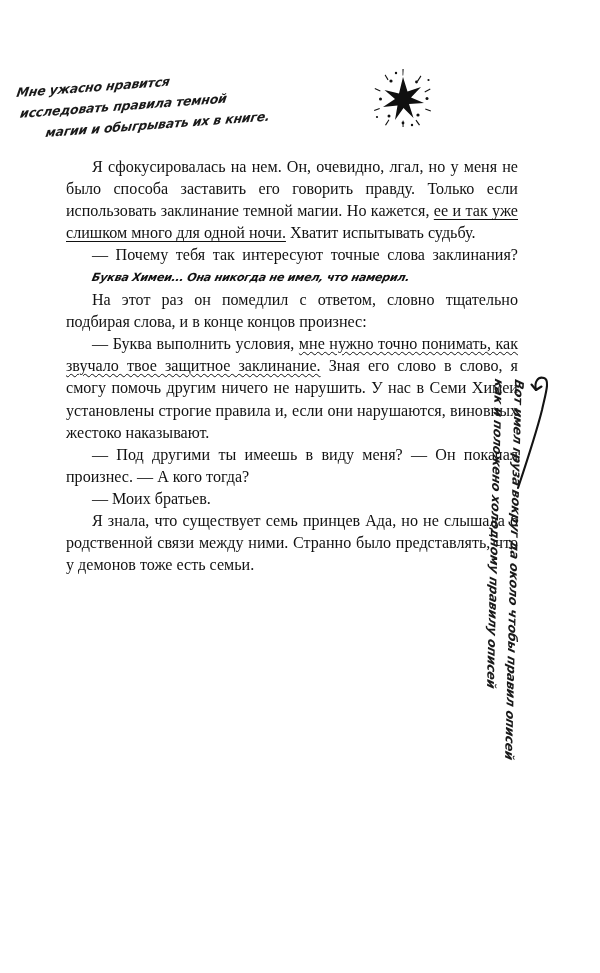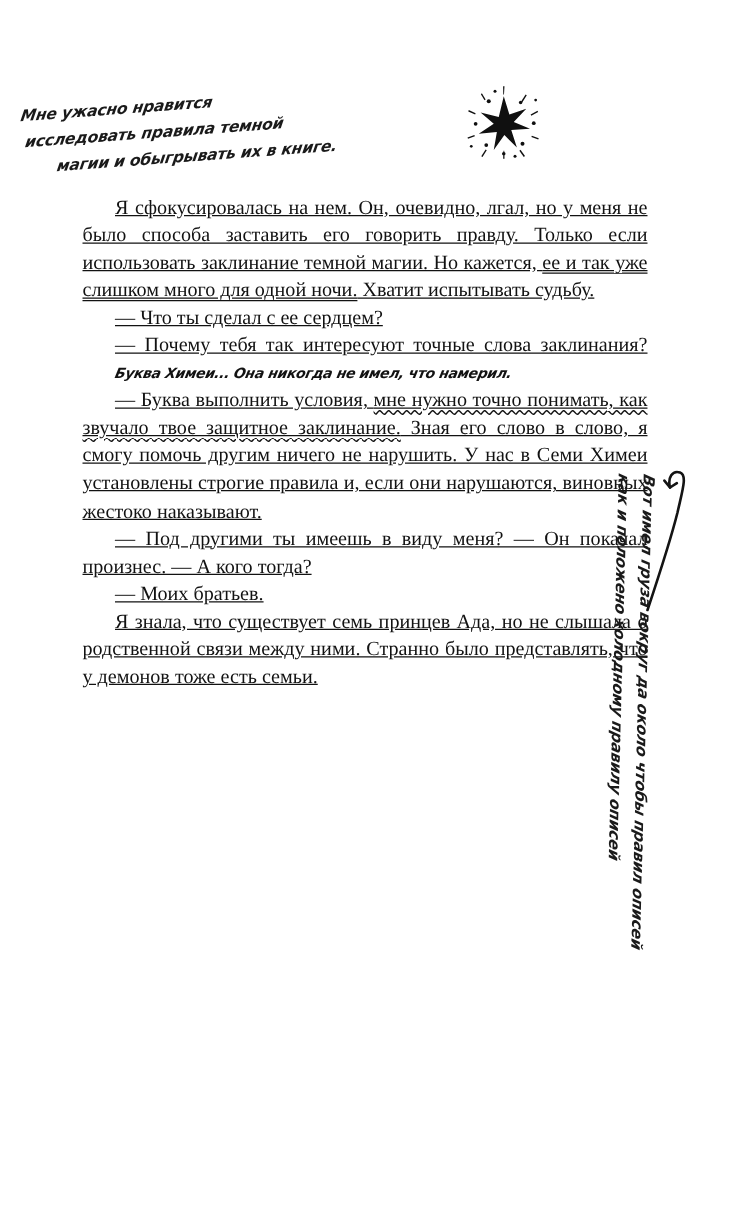--- a/index.html
+++ b/index.html
@@ -62,21 +62,20 @@
     width: 452px;
   }
   .para {
     margin: 0;
     font-size: 16.1px;
     line-height: 22.05px;
     text-align: justify;
     text-justify: inter-word;
     text-indent: 26px;
     hyphens: manual;
-    text-decoration: underline;
   }
   .para.dash { text-indent: 26px; }
   .u-straight {
     text-decoration: underline;
     text-underline-offset: 2.5px;
     text-decoration-thickness: 1.1px;
   }
   .u-wavy {
     text-decoration: underline wavy;
     text-underline-offset: 2.2px;
@@ -161,30 +160,30 @@
       </g>
     </svg>
   </div>
 
   <div id="body-col">
 
     <p class="para">
       <span>Я сфокусировалась на нем. Он, очевидно, лгал, но у меня не было способа заставить его говорить правду. Только если использовать заклинание темной магии. Но кажется, </span><span class="u-straight">ее и так уже слишком много для одной ночи.</span><span> Хватит испытывать судьбу.</span>
     </p>
 
-    <p class="para dash">
-      <span>— Что ты сделал с ее сердцем?</span>
-    </p>
 
 
 
     <p class="para dash">
       <span>— Почему тебя так интересуют точные слова заклинания?</span><span class="inline-hand">Буква Химеи... Она никогда не имел, что намерил.</span>
     </p>
 
+    <p class="para">
+      <span>На этот раз он помедлил с ответом, словно тщательно подбирая слова, и в конце концов произнес:</span>
+    </p>
 
     <p class="para dash">
       <span>— Буква выполнить условия, </span><span class="u-wavy">мне нужно точно понимать, как звучало твое защитное заклинание.</span><span> Зная его слово в слово, я смогу помочь другим ничего не нарушить. У нас в Семи Химеи установлены строгие правила и, если они нарушаются, виновных жестоко наказывают.</span>
     </p>
 
     <p class="para dash">
       <span>— Под другими ты имеешь в виду меня? — Он покачал произнес. — А кого тогда?</span>
     </p>
 
     <p class="para dash">

